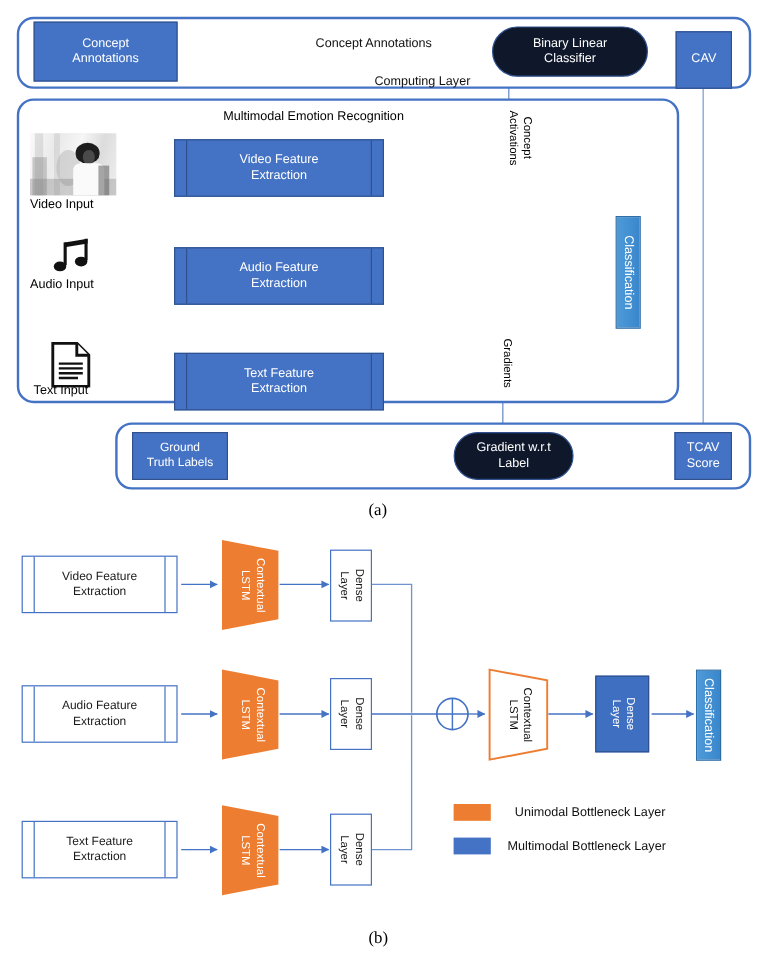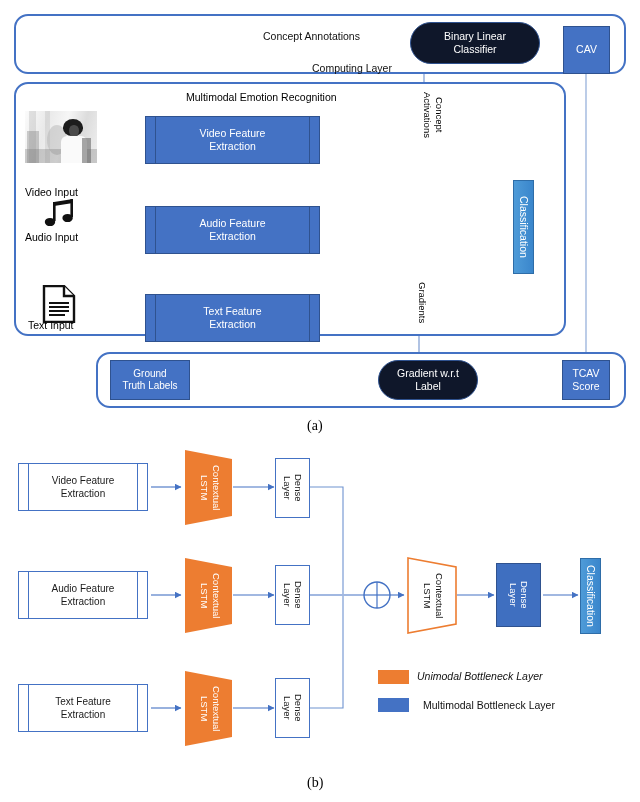--- a/index.html
+++ b/index.html
@@ -144,20 +144,22 @@
     <g stroke="#4472C4" stroke-width="1.2">
       <line x1="364" y1="595" x2="390" y2="595"></line>
       <line x1="377" y1="582" x2="377" y2="608"></line>
     </g>
   </svg>
 
   <div class="abs panel" style="left:14px;top:14px;width:612px;height:60px;"></div>
   <div class="abs panel" style="left:14px;top:82px;width:552px;height:254px;"></div>
   <div class="abs panel" style="left:96px;top:352px;width:530px;height:56px;"></div>
 
+  <div class="abs bbox" style="left:28px;top:18px;width:120px;height:50px;white-space:pre-line;">Concept
+Annotations</div>
 
   <div class="abs edgelab" style="left:263px;top:30px;">Concept Annotations</div>
   <div class="abs edgelab" style="left:312px;top:62px;">Computing Layer</div>
 
   <div class="abs stad" style="left:410px;top:22px;width:130px;height:42px;white-space:pre-line;">Binary Linear
 Classifier</div>
 
   <div class="abs bbox" style="left:563px;top:26px;width:47px;height:48px;">CAV</div>
 
   <div class="abs lab" style="left:186px;top:91px;font-size:10.5px;">Multimodal Emotion Recognition</div>
@@ -167,21 +169,21 @@
     <div class="col" style="left:4px;width:7px;"></div>
     <div class="col" style="left:20px;width:5px;background:rgba(150,150,150,.2);"></div>
     <div class="blob" style="left:22px;top:14px;width:20px;height:30px;"></div>
     <div class="shade" style="left:0;top:38px;width:72px;height:14px;background:rgba(110,110,110,.3);"></div>
     <div class="hair" style="left:38px;top:8px;width:20px;height:17px;"></div>
     <div class="face" style="left:44px;top:14px;width:10px;height:12px;background:#4a4a4a;"></div>
     <div class="body" style="left:36px;top:25px;width:26px;height:27px;"></div>
     <div class="shade" style="left:57px;top:27px;width:9px;height:25px;background:rgba(95,95,95,.55);"></div>
     <div class="shade" style="left:2px;top:20px;width:12px;height:32px;background:rgba(120,120,120,.35);"></div>
   </div>
-  <div class="abs lab" style="left:25px;top:186px;">Video Input</div>
+  <div class="abs lab" style="left:25px;top:164px;">Video Input</div>
 
   <div class="abs" style="left:40px;top:198px;width:44px;height:30px;">
     <svg viewBox="0 0 44 30" width="44" height="30">
         <g fill="#111">
       <path d="M14 4 L33 1 L33 5 L14 8 Z"></path>
       <rect x="13" y="4" width="2.6" height="19"></rect>
       <rect x="30.4" y="1" width="2.6" height="18"></rect>
       <ellipse cx="10" cy="24" rx="5.2" ry="4.1"></ellipse>
       <ellipse cx="27.6" cy="20" rx="5.2" ry="4.1"></ellipse>
     </g>
@@ -277,21 +279,21 @@
 
   <div class="abs dbox" style="left:496px;top:563px;width:45px;height:64px;">
     <span class="vtext2" style="white-space:pre-line;">Dense
 Layer</span>
   </div>
 
   <div class="abs lbar" style="left:580px;top:558px;width:21px;height:76px;">
     <span class="vtext">Classification</span>
   </div>
 
-  <div class="abs" style="left:378px;top:670px;display:flex;gap:8px;font-style:italic;">
+  <div class="abs" style="left:378px;top:670px;display:flex;align-items:center;gap:20px;">
     <span class="lg-sw" style="background:#ED7D31;"></span>
     <span class="lg-tx">Unimodal Bottleneck Layer</span>
   </div>
   <div class="abs" style="left:378px;top:698px;display:flex;align-items:center;gap:14px;">
     <span class="lg-sw" style="background:#4472C4;"></span>
     <span class="lg-tx">Multimodal Bottleneck Layer</span>
   </div>
 
   <div class="abs caption" style="left:307px;top:775px;">(b)</div>
 

